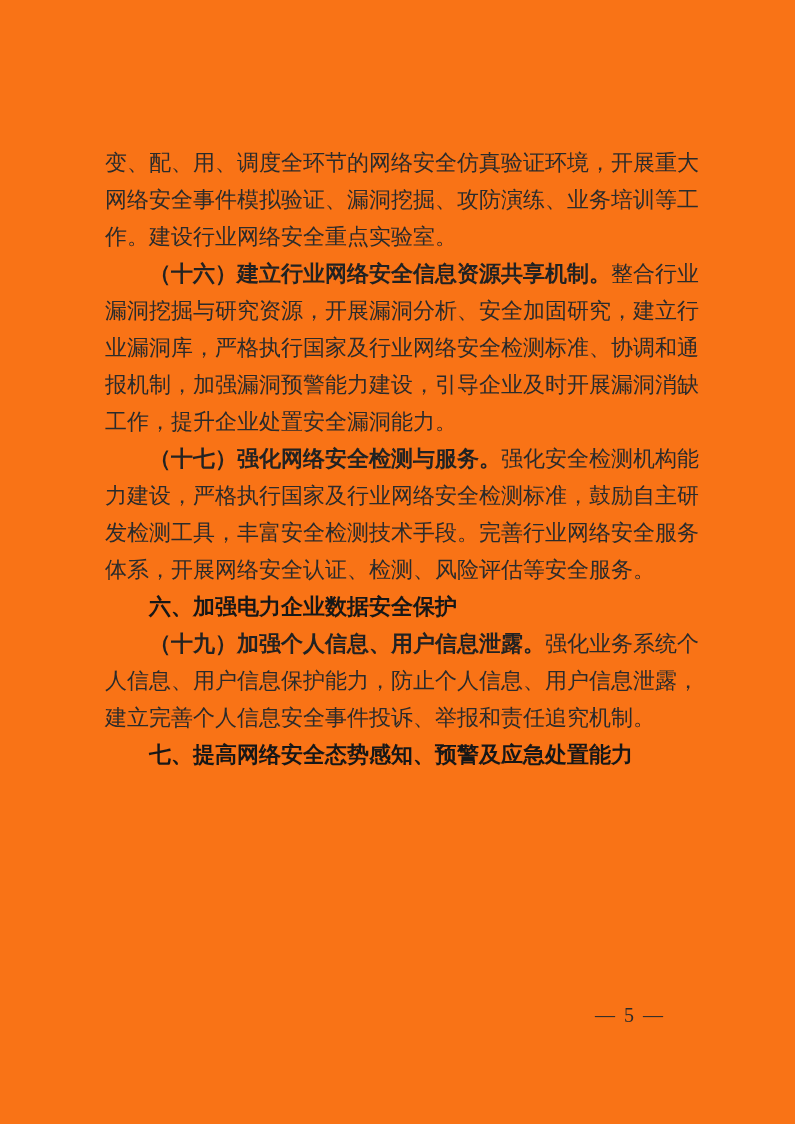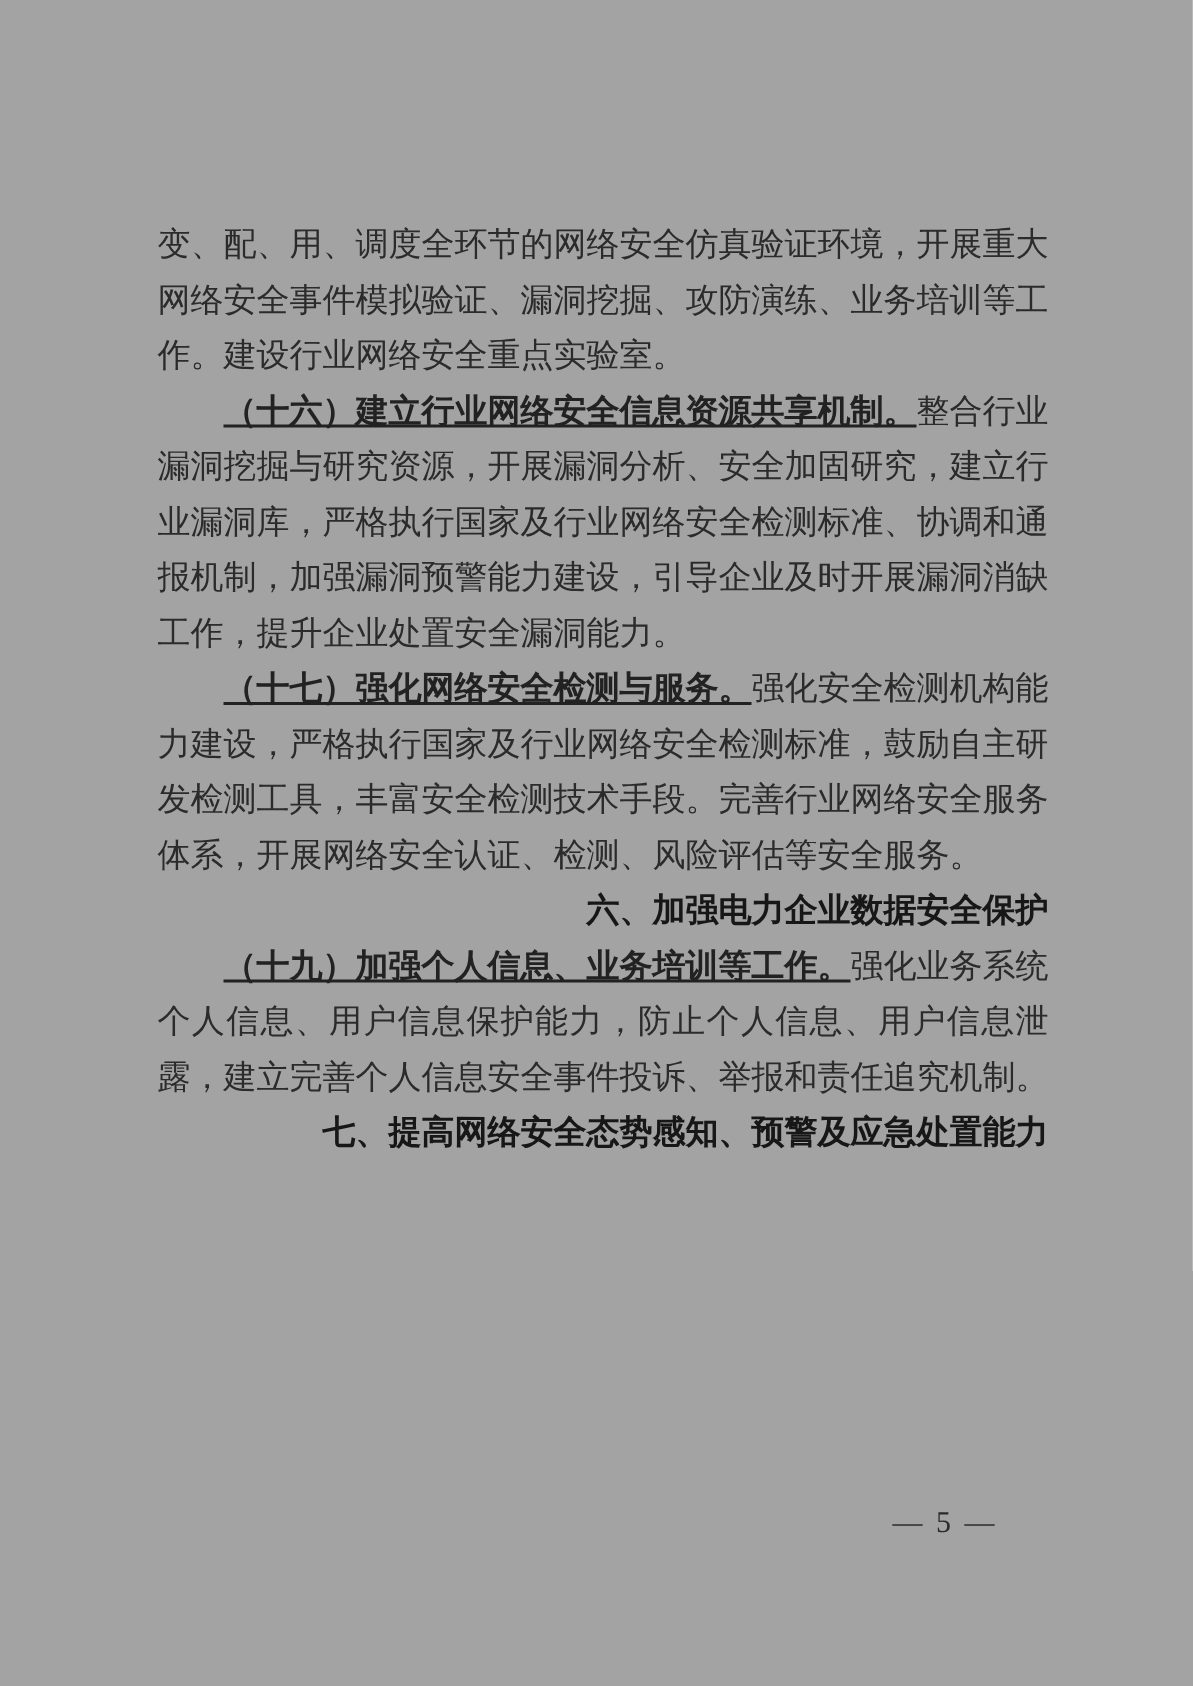--- a/index.html
+++ b/index.html
@@ -7,21 +7,21 @@
     width: 795px;
     height: 1124px;
     background: #fcfcfc;
     position: relative;
     overflow: hidden;
     font-family: "Liberation Serif", serif;
   }
   .page {
     position: absolute;
     inset: 0;
-    background: #a3a3a3;
+    background: #f97316;
   }
   .content {
     position: absolute;
     top: 144px;
     left: 105px;
     width: 594px;
     color: #2b2b2b;
     font-size: 22px;
     line-height: 37px;
     text-align: justify;
@@ -29,31 +29,30 @@
   p.body-para {
     margin: 0;
     text-indent: 44px;
   }
   p.body-para.no-indent {
     text-indent: 0;
   }
   .lead {
     font-weight: bold;
     color: #222222;
-    text-decoration: underline;
   }
   .section-heading {
     margin: 0;
     font-family: "Liberation Sans", sans-serif;
     font-weight: bold;
     font-size: 22px;
     line-height: 37px;
     color: #171717;
     text-indent: 44px;
-    text-align: right;
+    text-align: left;
   }
   .page-number {
     position: absolute;
     top: 1001px;
     left: 588px;
     width: 84px;
     text-align: center;
     font-size: 20px;
     line-height: 28px;
     color: #2b2b2b;
@@ -69,21 +68,21 @@
 
     <p class="body-para no-indent"><span>变、配、用、调度全环节的网络安全仿真验证环境，开展重大网络安全事件模拟验证、漏洞挖掘、攻防演练、业务培训等工作。建设行业网络安全重点实验室。</span></p>
 
     <p class="body-para"><span class="lead">（十六）建立行业网络安全信息资源共享机制。</span><span>整合行业漏洞挖掘与研究资源，开展漏洞分析、安全加固研究，建立行业漏洞库，严格执行国家及行业网络安全检测标准、协调和通报机制，加强漏洞预警能力建设，引导企业及时开展漏洞消缺工作，提升企业处置安全漏洞能力。</span></p>
 
     <p class="body-para"><span class="lead">（十七）强化网络安全检测与服务。</span><span>强化安全检测机构能力建设，严格执行国家及行业网络安全检测标准，鼓励自主研发检测工具，丰富安全检测技术手段。完善行业网络安全服务体系，开展网络安全认证、检测、风险评估等安全服务。</span></p>
 
     <h2 class="section-heading">六、加强电力企业数据安全保护</h2>
 
 
-    <p class="body-para"><span class="lead">（十九）加强个人信息、业务培训等工作。</span><span>强化业务系统个人信息、用户信息保护能力，防止个人信息、用户信息泄露，建立完善个人信息安全事件投诉、举报和责任追究机制。</span></p>
+    <p class="body-para"><span class="lead">（十九）加强个人信息、用户信息泄露。</span><span>强化业务系统个人信息、用户信息保护能力，防止个人信息、用户信息泄露，建立完善个人信息安全事件投诉、举报和责任追究机制。</span></p>
 
     <h2 class="section-heading">七、提高网络安全态势感知、预警及应急处置能力</h2>
 
 
   </div>
 
   <div class="page-number">— 5 —</div>
 </div>
 
 </body></html>

